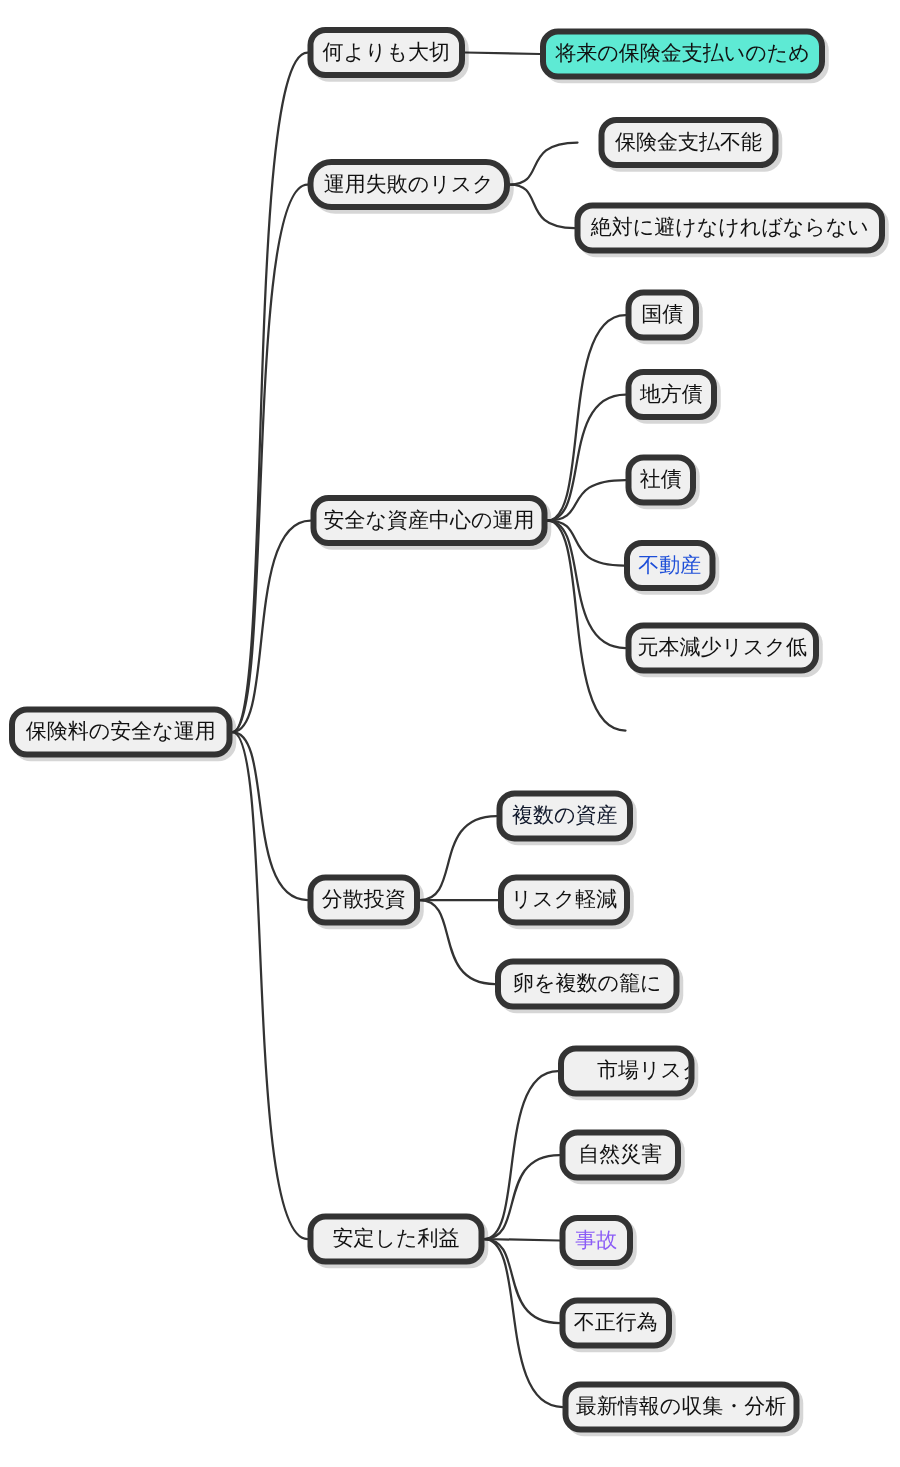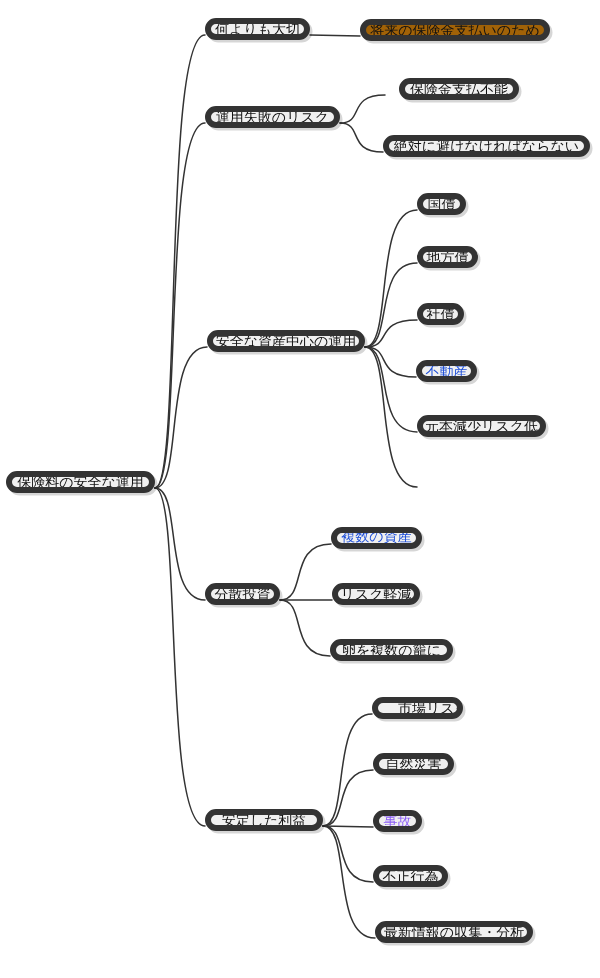--- a/index.html
+++ b/index.html
@@ -22,27 +22,27 @@
     width: 600px;
     height: 978px;
   }
   #edges path {
     fill: none;
     stroke-width: 1.5px;
     stroke-linecap: round;
   }
   .node {
     position: absolute;
-    height: 22px;
+    height: 34px;
     box-sizing: border-box;
     display: flex;
     align-items: center;
     justify-content: center;
     background: #f0f0f0;
-    border: 6px solid #0c4a6e;
+    border: 4px solid #0c4a6e;
     border-radius: 12px;
     box-shadow: 2.5px 2.5px 0 rgba(0,0,0,0.16);
     font-size: 14px;
     line-height: 1;
     color: #111111;
     white-space: nowrap;
     overflow: hidden;
   }
   .node span {
     display: block;
@@ -77,21 +77,21 @@
       <path d="M 323 826 C 350.5 826, 330.5 882, 373 882" stroke="#333333"></path>
       <path d="M 323 826 C 351.6 826, 330.8 938, 375 938" stroke="#333333"></path>
     </svg>
 
 <div class="node" style="left: 6px; top: 471px; width: 149px; background: rgb(240, 240, 240); border-color: rgb(51, 51, 51); color: rgb(17, 17, 17);">
       <span>保険料の安全な運用</span>
     </div>
     <div class="node" style="left: 205px; top: 18px; width: 105px; background: rgb(240, 240, 240); border-color: rgb(51, 51, 51); color: rgb(17, 17, 17);">
       <span>何よりも大切</span>
     </div>
-    <div class="node" style="left: 360px; top: 19px; width: 190px; background: #a16207; border-color: rgb(51, 51, 51); color: rgb(17, 17, 17);">
+    <div class="node" style="left: 360px; top: 19px; width: 190px; background: #5eead4; border-color: rgb(51, 51, 51); color: rgb(17, 17, 17);">
       <span>将来の保険金支払いのため</span>
     </div>
     <div class="node" style="left: 205px; top: 106px; width: 135px; background: rgb(240, 240, 240); border-color: rgb(51, 51, 51); color: rgb(17, 17, 17); border-radius: 16px;">
       <span>運用失敗のリスク</span>
     </div>
     <div class="node" style="left: 399px; top: 78px; width: 120px; background: rgb(240, 240, 240); border-color: rgb(51, 51, 51); color: rgb(17, 17, 17);">
       <span>保険金支払不能</span>
     </div>
     <div class="node" style="left: 383px; top: 135px; width: 207px; background: rgb(240, 240, 240); border-color: rgb(51, 51, 51); color: rgb(17, 17, 17);">
       <span>絶対に避けなければならない</span>
@@ -110,21 +110,21 @@
     </div>
     <div class="node" style="left: 416px; top: 360px; width: 61px; background: rgb(240, 240, 240); border-color: rgb(51, 51, 51); color: #1d4ed8; text-align: right;">
       <span>不動産</span>
     </div>
     <div class="node" style="left: 417px; top: 415px; width: 129px; background: rgb(240, 240, 240); border-color: rgb(51, 51, 51); color: rgb(17, 17, 17);">
       <span>元本減少リスク低</span>
     </div>
     <div class="node" style="left: 205px; top: 583px; width: 75px; background: rgb(240, 240, 240); border-color: rgb(51, 51, 51); color: rgb(17, 17, 17);">
       <span>分散投資</span>
     </div>
-    <div class="node" style="left: 331px; top: 527px; width: 91px; background: rgb(240, 240, 240); border-color: rgb(51, 51, 51); color: #1d4ed8; align-items: flex-end;">
+    <div class="node" style="left: 331px; top: 527px; width: 91px; background: rgb(240, 240, 240); border-color: rgb(51, 51, 51); color: #0f172a;">
       <span>複数の資産</span>
     </div>
     <div class="node" style="left: 332px; top: 583px; width: 88px; background: rgb(240, 240, 240); border-color: rgb(51, 51, 51); color: rgb(17, 17, 17);">
       <span>リスク軽減</span>
     </div>
     <div class="node" style="left: 330px; top: 639px; width: 123px; background: rgb(240, 240, 240); border-color: rgb(51, 51, 51); color: rgb(17, 17, 17);">
       <span>卵を複数の籠に</span>
     </div>
     <div class="node" style="left: 205px; top: 809px; width: 118px; background: rgb(240, 240, 240); border-color: rgb(51, 51, 51); color: rgb(17, 17, 17);">
       <span>安定した利益</span>

